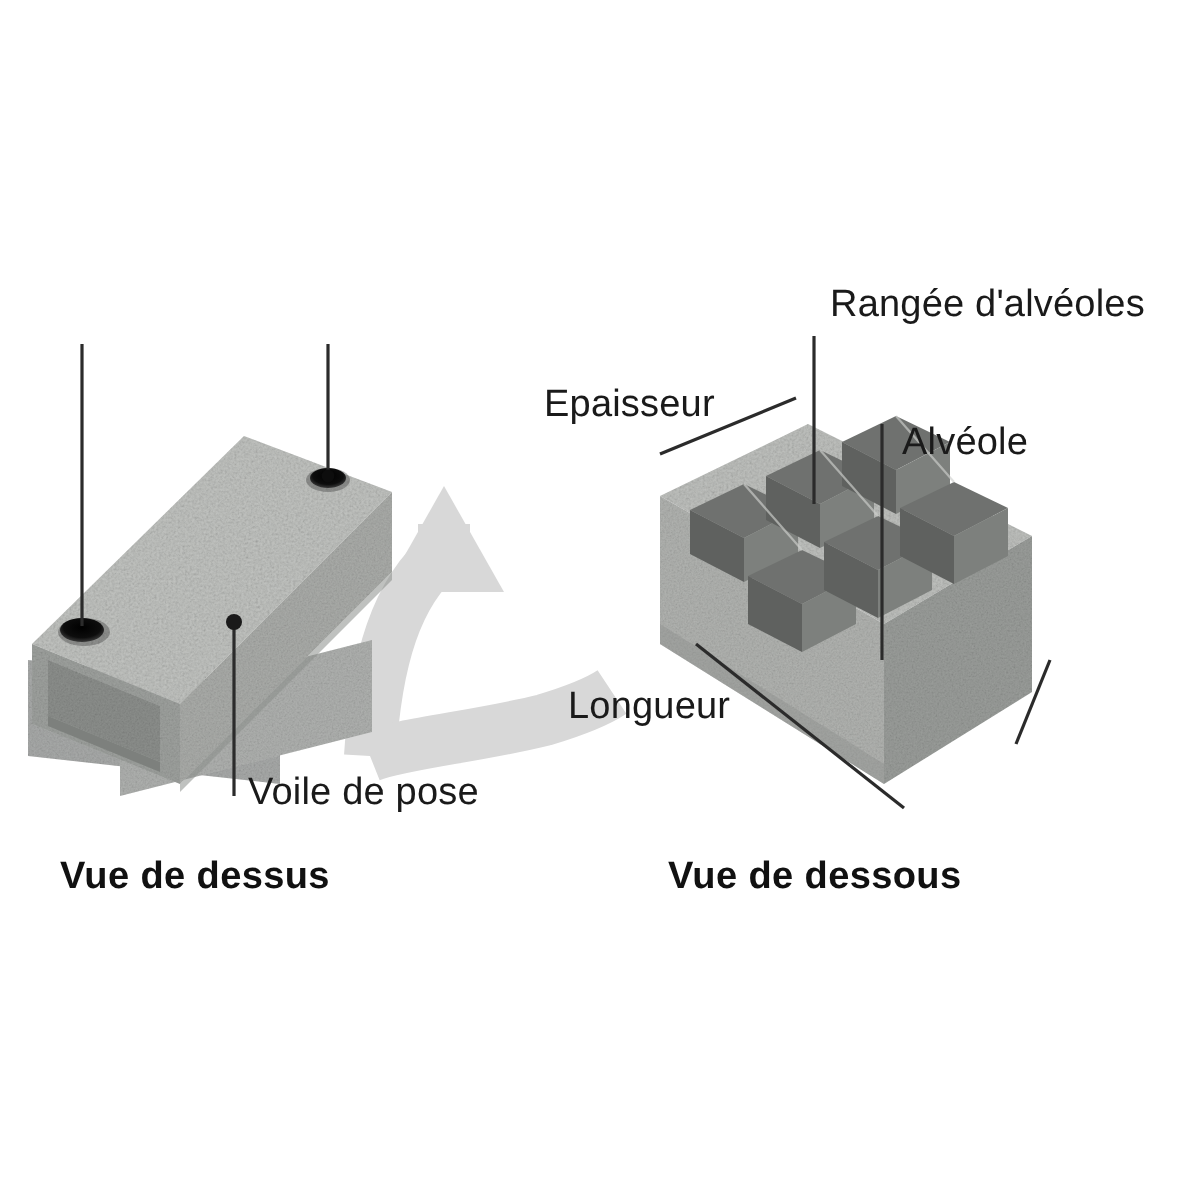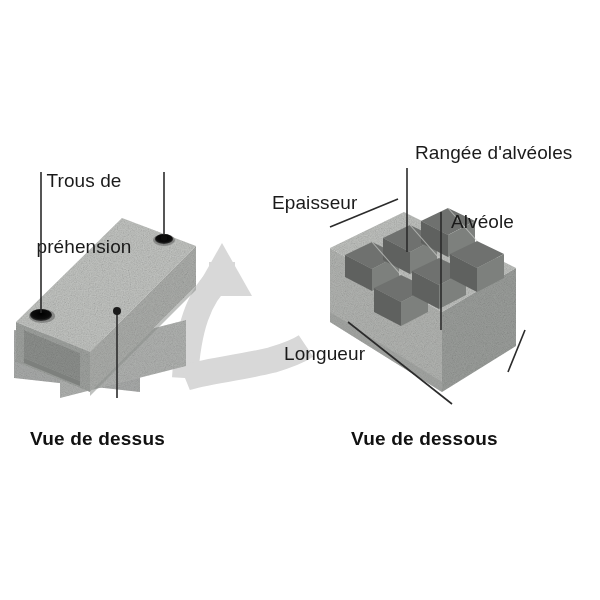--- a/index.html
+++ b/index.html
@@ -199,32 +199,29 @@
       <line x1="407" y1="168" x2="407" y2="252"></line>
 
       <line x1="441" y1="212" x2="441" y2="330"></line>
 
       <path d="M 348 322 L 452 404"></path>
 
       <path d="M 525 330 L 508 372"></path>
     </g>
   </svg>
 
-  <div class="lbl center" style="left:0px; top:126px; width:168px;">
-    <div>Trous de</div>
-    <div>préhension</div>
-  </div>
-
+
+  <div class="lbl" style="left:124px; top:386px;">Voile de pose</div>
 
   <div class="caption" style="left:30px; top:428px;">Vue de dessus</div>
 
   <div class="lbl" style="left:415px; top:142px;">Rangée d'alvéoles</div>
 
   <div class="lbl" style="left:272px; top:192px;">Epaisseur</div>
 
   <div class="lbl" style="left:451px; top:211px;">Alvéole</div>
 
   <div class="lbl" style="left:271px; top:343px;margin-left:13px;">Longueur</div>
 
 
-  <div class="caption" style="left:351px; top:428px;">Vue de dessous</div>
+  <div class="caption" style="left:334px; top:428px;">Vue de dessous</div>
 
 </div>
 
 </body></html>

